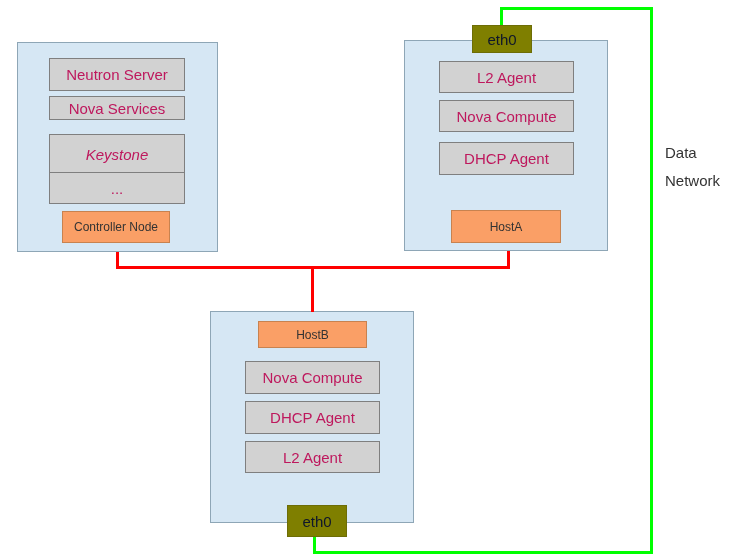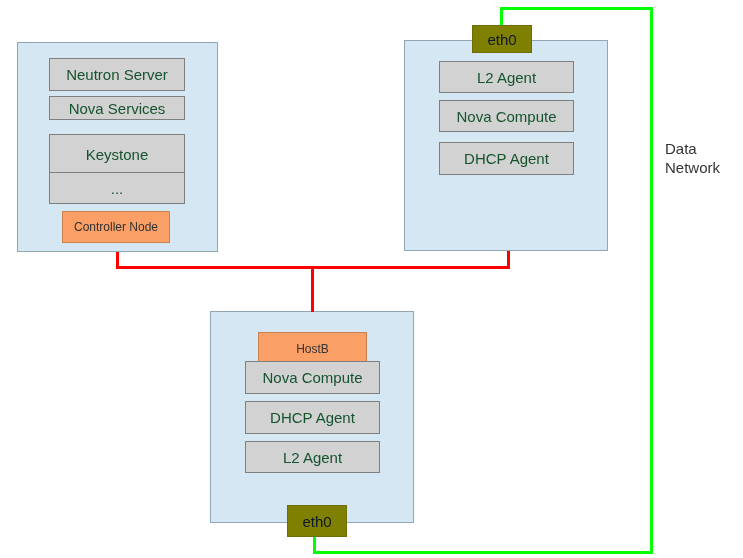--- a/index.html
+++ b/index.html
@@ -23,21 +23,21 @@
   }
   .svc {
     position: absolute;
     background: #d2d2d2;
     border: 1px solid #7f7f7f;
     box-sizing: border-box;
     display: flex;
     align-items: center;
     justify-content: center;
     font-size: 15px;
-    color: #14532d;
+    color: #be185d;
   }
   .node-label {
     position: absolute;
     background: #fa9f66;
     border: 1px solid #c8824f;
     box-sizing: border-box;
     display: flex;
     align-items: center;
     justify-content: center;
     font-size: 12px;
@@ -56,44 +56,45 @@
     z-index: 5;
   }
   .line {
     position: absolute;
   }
   .red { background: #ff0000; }
   .green { background: #00ff00; }
   .net-label {
     position: absolute;
     font-size: 16px;
-    line-height: 19px;
+    line-height: 28px;
     color: #333333;
   }
 </style>
 </head>
 <body>
 
 <div class="stage">
 
   <div class="container" style="left:17px; top:42px; width:201px; height:210px;"></div>
   <div class="svc" style="left:49px; top:58px; width:136px; height:33px;">Neutron Server</div>
   <div class="svc" style="left:49px; top:96px; width:136px; height:24px;">Nova Services</div>
-  <div class="svc" style="left:49px; top:134px; width:136px; height:40px;">Keystone</div>
+  <div class="svc" style="left:49px; top:134px; width:136px; height:40px;font-style:italic;">Keystone</div>
   <div class="svc" style="left:49px; top:172px; width:136px; height:32px;">...</div>
   <div class="node-label" style="left:62px; top:211px; width:108px; height:32px;">Controller Node</div>
 
   <div class="container" style="left:404px; top:40px; width:204px; height:211px;"></div>
   <div class="iface" style="left:472px; top:25px; width:60px; height:28px;">eth0</div>
   <div class="svc" style="left:439px; top:61px; width:135px; height:32px;">L2 Agent</div>
   <div class="svc" style="left:439px; top:100px; width:135px; height:32px;">Nova Compute</div>
   <div class="svc" style="left:439px; top:142px; width:135px; height:33px;">DHCP Agent</div>
+  <div class="node-label" style="left:451px; top:210px; width:110px; height:33px;">HostA</div>
 
   <div class="container" style="left:210px; top:311px; width:204px; height:212px;"></div>
-  <div class="node-label" style="left:258px; top:332px; width:109px; height:33px;">HostB</div>
+  <div class="node-label" style="left:258px; top:321px; width:109px; height:27px;">HostB</div>
   <div class="svc" style="left:245px; top:361px; width:135px; height:33px;">Nova Compute</div>
   <div class="svc" style="left:245px; top:401px; width:135px; height:33px;">DHCP Agent</div>
   <div class="svc" style="left:245px; top:441px; width:135px; height:32px;">L2 Agent</div>
   <div class="iface" style="left:287px; top:505px; width:60px; height:32px;">eth0</div>
 
   <div class="line red" style="left:116px; top:252px; width:3px; height:17px;"></div>
   <div class="line red" style="left:116px; top:266px; width:394px; height:3px;"></div>
   <div class="line red" style="left:507px; top:251px; width:3px; height:18px;"></div>
   <div class="line red" style="left:311px; top:266px; width:3px; height:46px;"></div>
 

